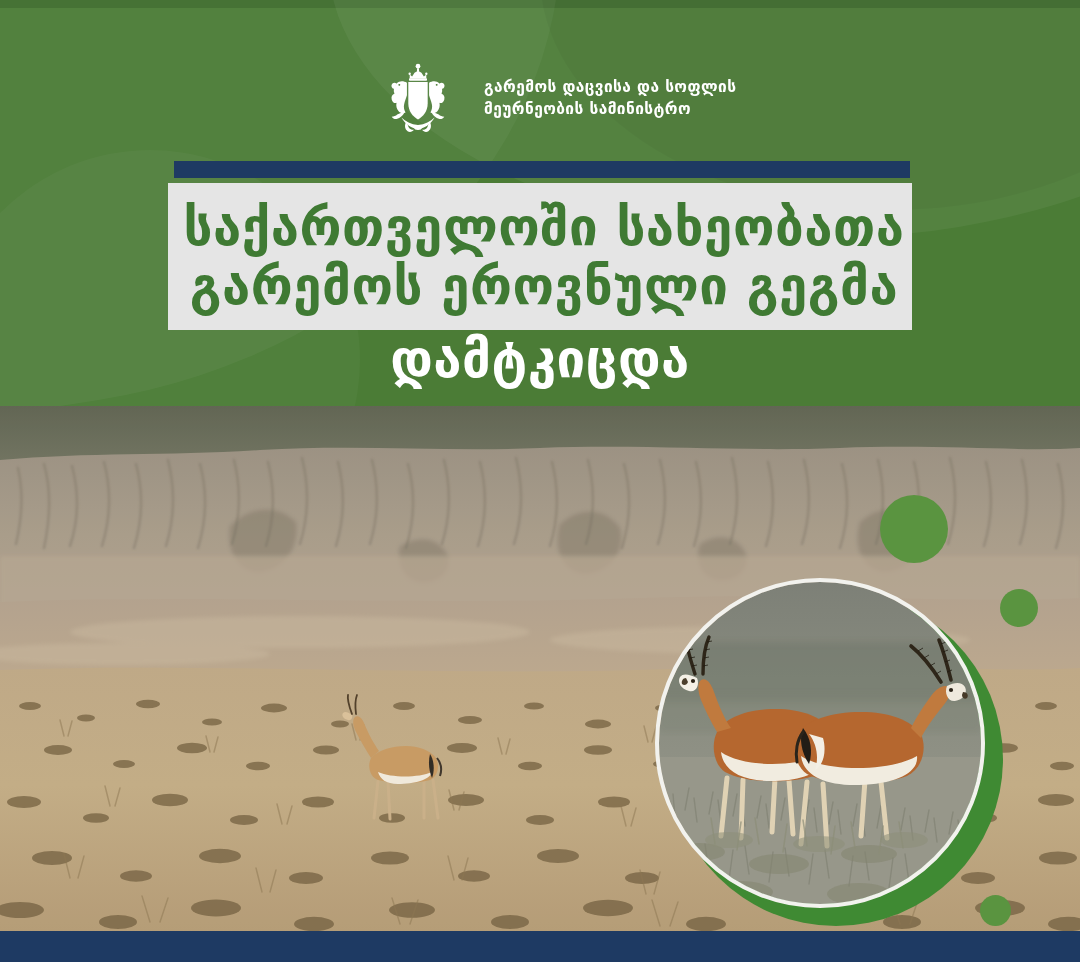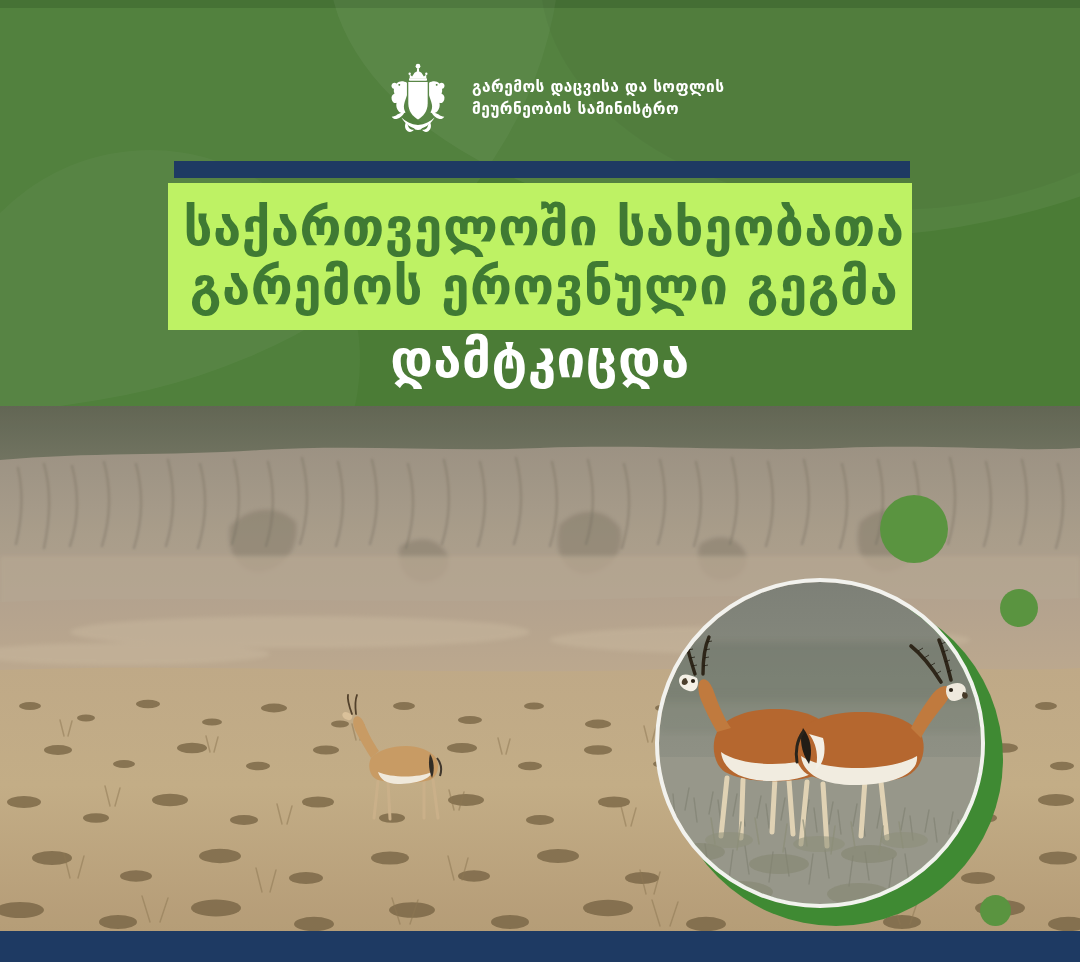--- a/index.html
+++ b/index.html
@@ -57,21 +57,21 @@
     width:420px; height:420px;
     background:rgba(255,255,255,0.03);
     border-radius:50%;
     transform:rotate(20deg);
   }
 
   
   .ministry {
     position:absolute;
     left:383px; top:62px;
-    display:flex; align-items:center; gap:19px;
+    display:flex; align-items:center; gap:31px;
   }
   .emblem { width:70px; height:72px; display:block; }
   .ministry-text {
     color:#ffffff;
     font-size:15.5px;
     line-height:1.42;
     letter-spacing:0.4px;
     white-space:nowrap;
     font-weight:600;
   }
@@ -81,21 +81,21 @@
   .navy-rule {
     position:absolute;
     left:174px; top:161px;
     width:736px; height:17px;
     background:#1e3a63;
   }
   .title-box {
     position:absolute;
     left:168px; top:183px;
     width:744px; height:147px;
-    background:#bef264;
+    background:#e5e5e5;
     display:flex; flex-direction:column;
     align-items:center; justify-content:center;
     padding-top:2px;
     padding-left:8px;
   }
   .title-line {
     color:#3f7a33;
     font-size:51px;
     font-weight:700;
     line-height:1.14;

